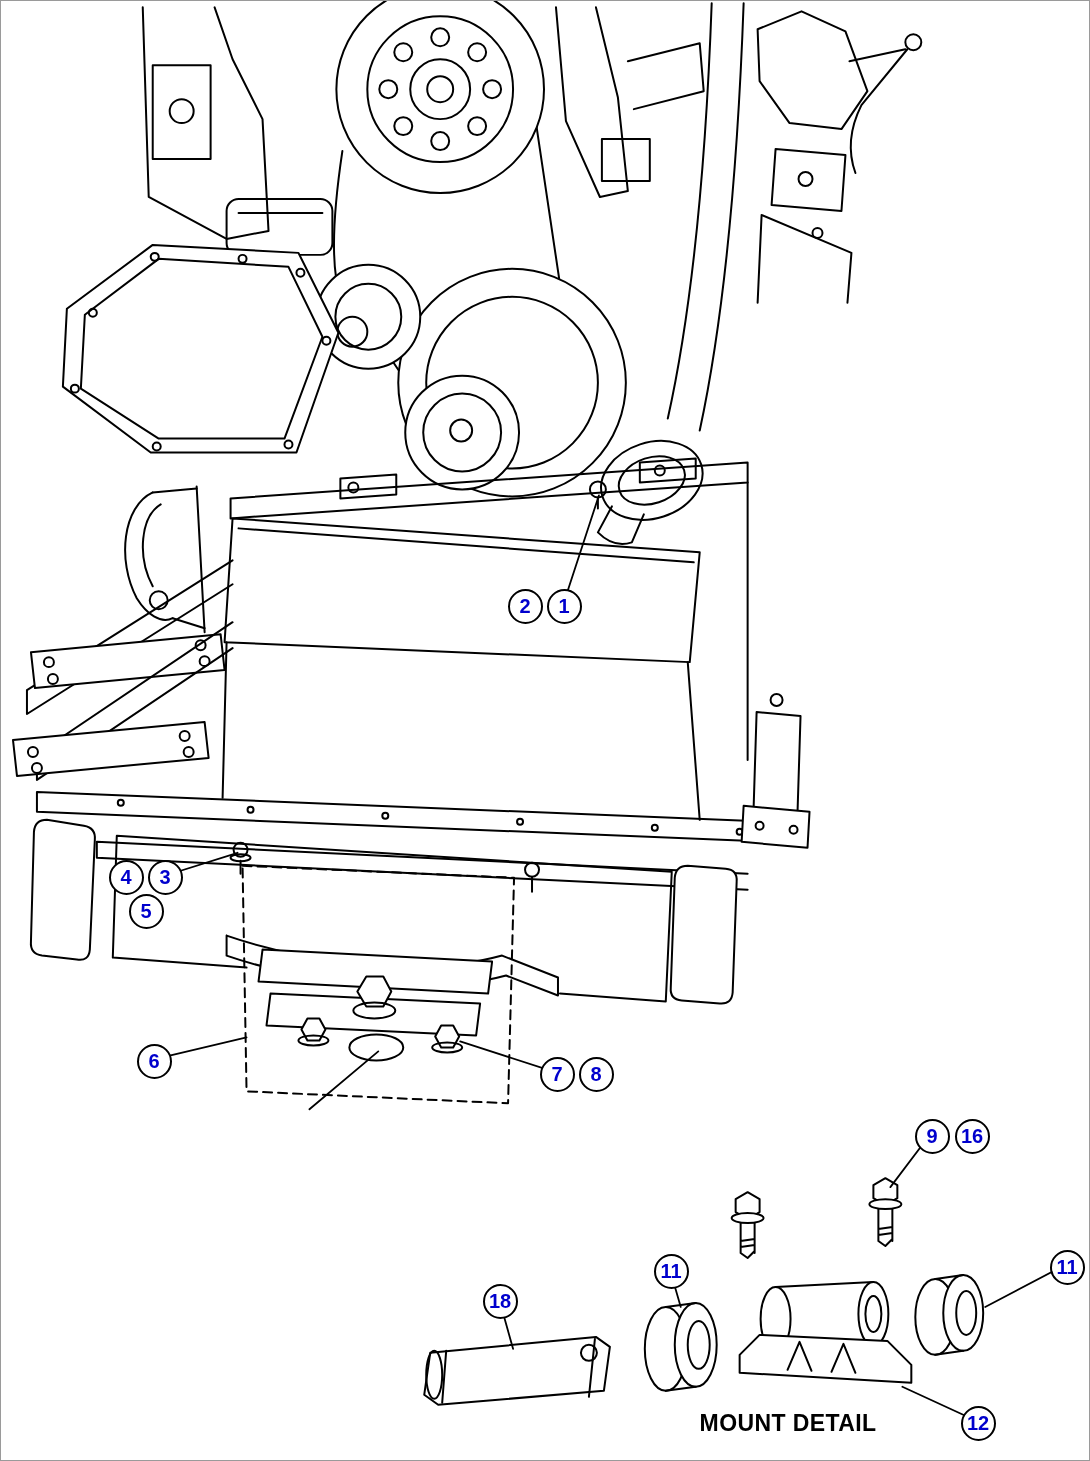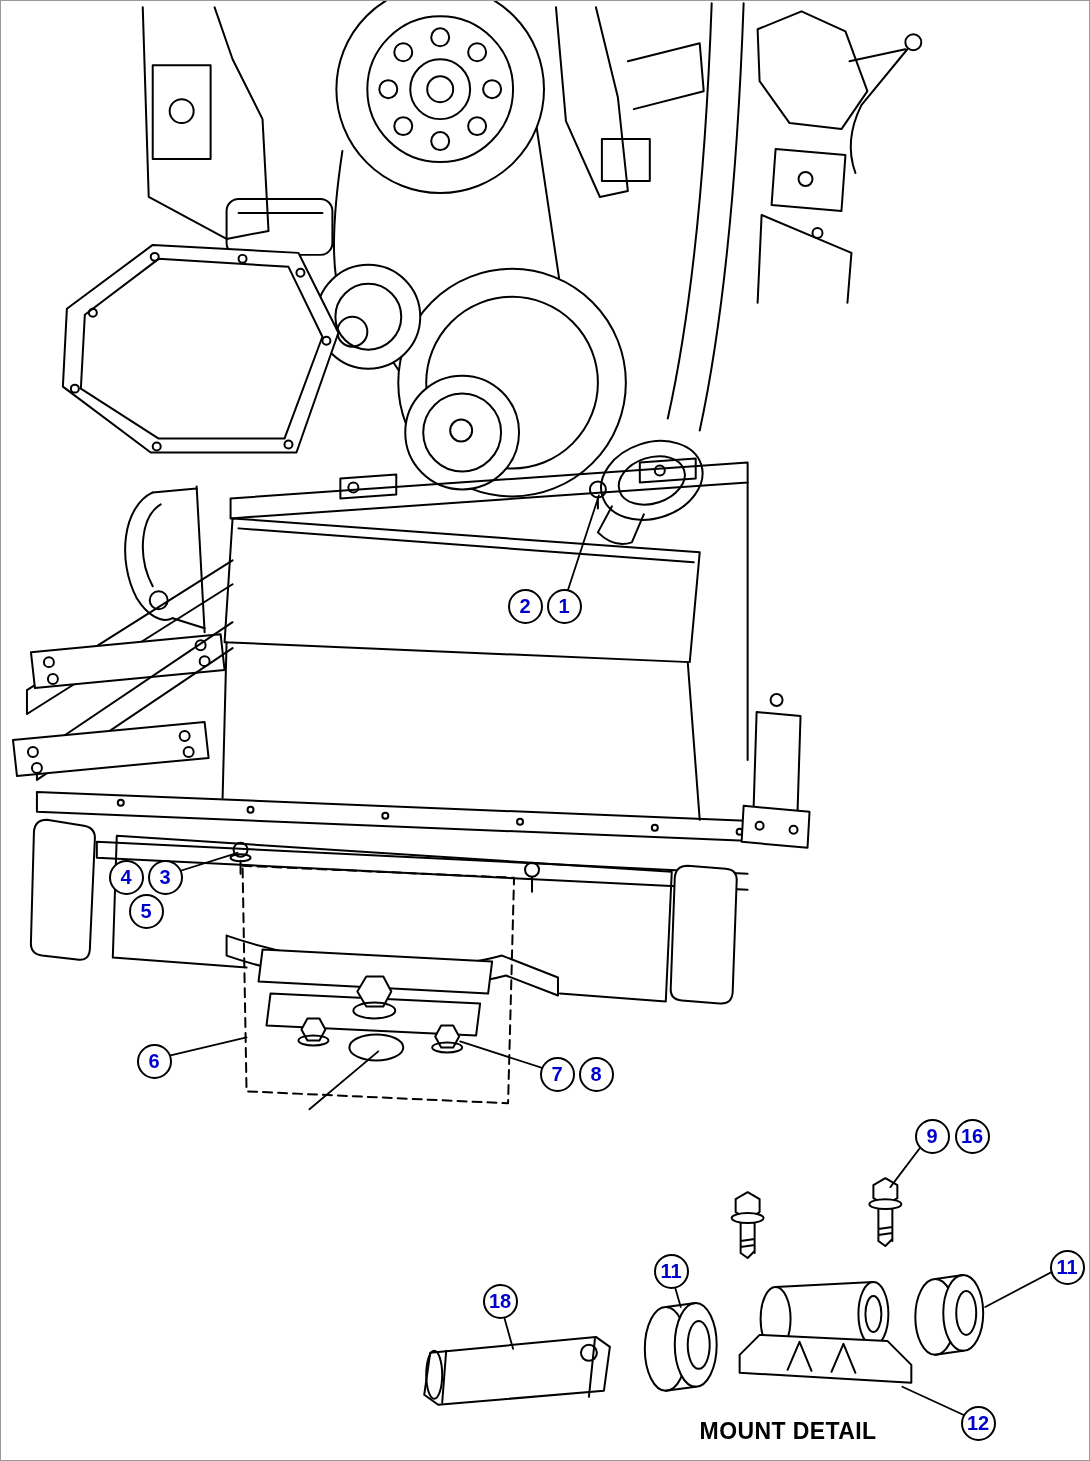--- a/index.html
+++ b/index.html
@@ -279,18 +279,18 @@
       <div class="callout" style="left: 556px; top: 1073px;">7</div>
       <div class="callout" style="left: 595px; top: 1073px;">8</div>
       <div class="callout" style="left: 931px; top: 1135px;">9</div>
       <div class="callout" style="left: 971px; top: 1135px;">16</div>
       <div class="callout" style="left: 670px; top: 1270px;">11</div>
       <div class="callout" style="left: 1066px; top: 1266px;">11</div>
       <div class="callout" style="left: 499px; top: 1300px;">18</div>
       <div class="callout" style="left: 977px; top: 1422px;">12</div>
     </div>
   <div id="annotation-layer" class="layer">
-      <div class="anno" style="left: 787px; top: 1407px; margin-top: 8px;">
+      <div class="anno" style="left: 787px; top: 1407px;">
         <div>MOUNT DETAIL</div>
       </div>
     </div>
 
 </div>
 
 </body></html>

